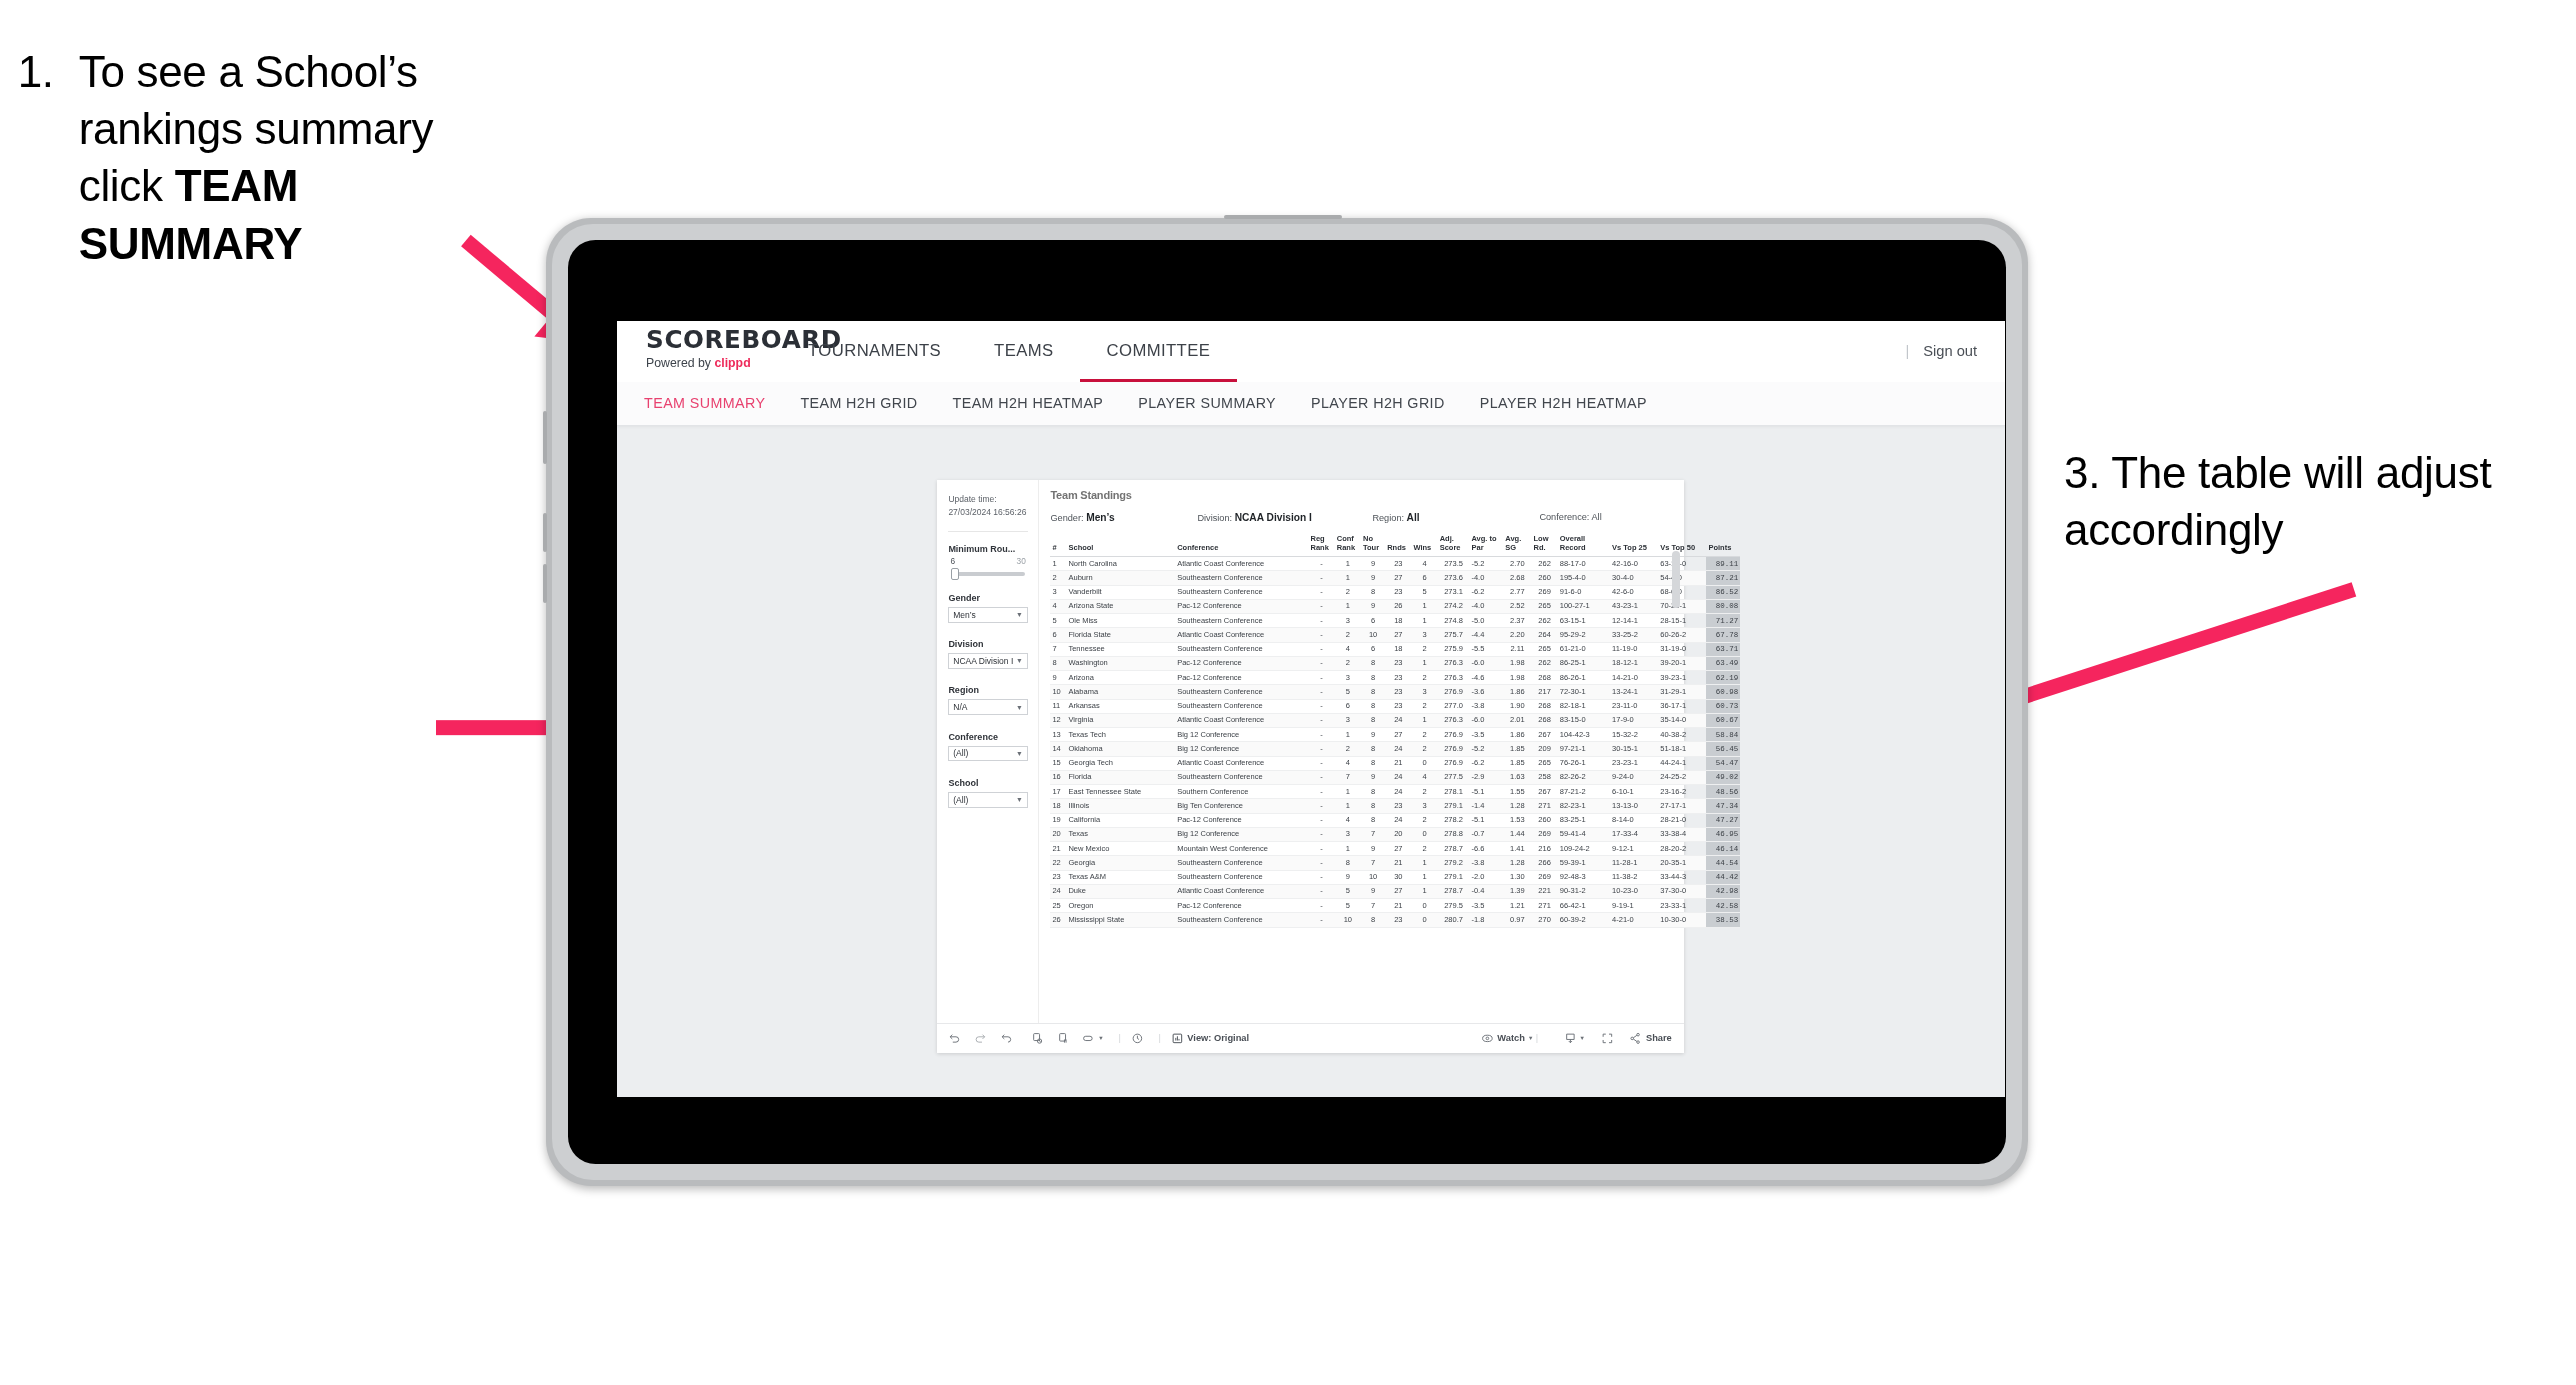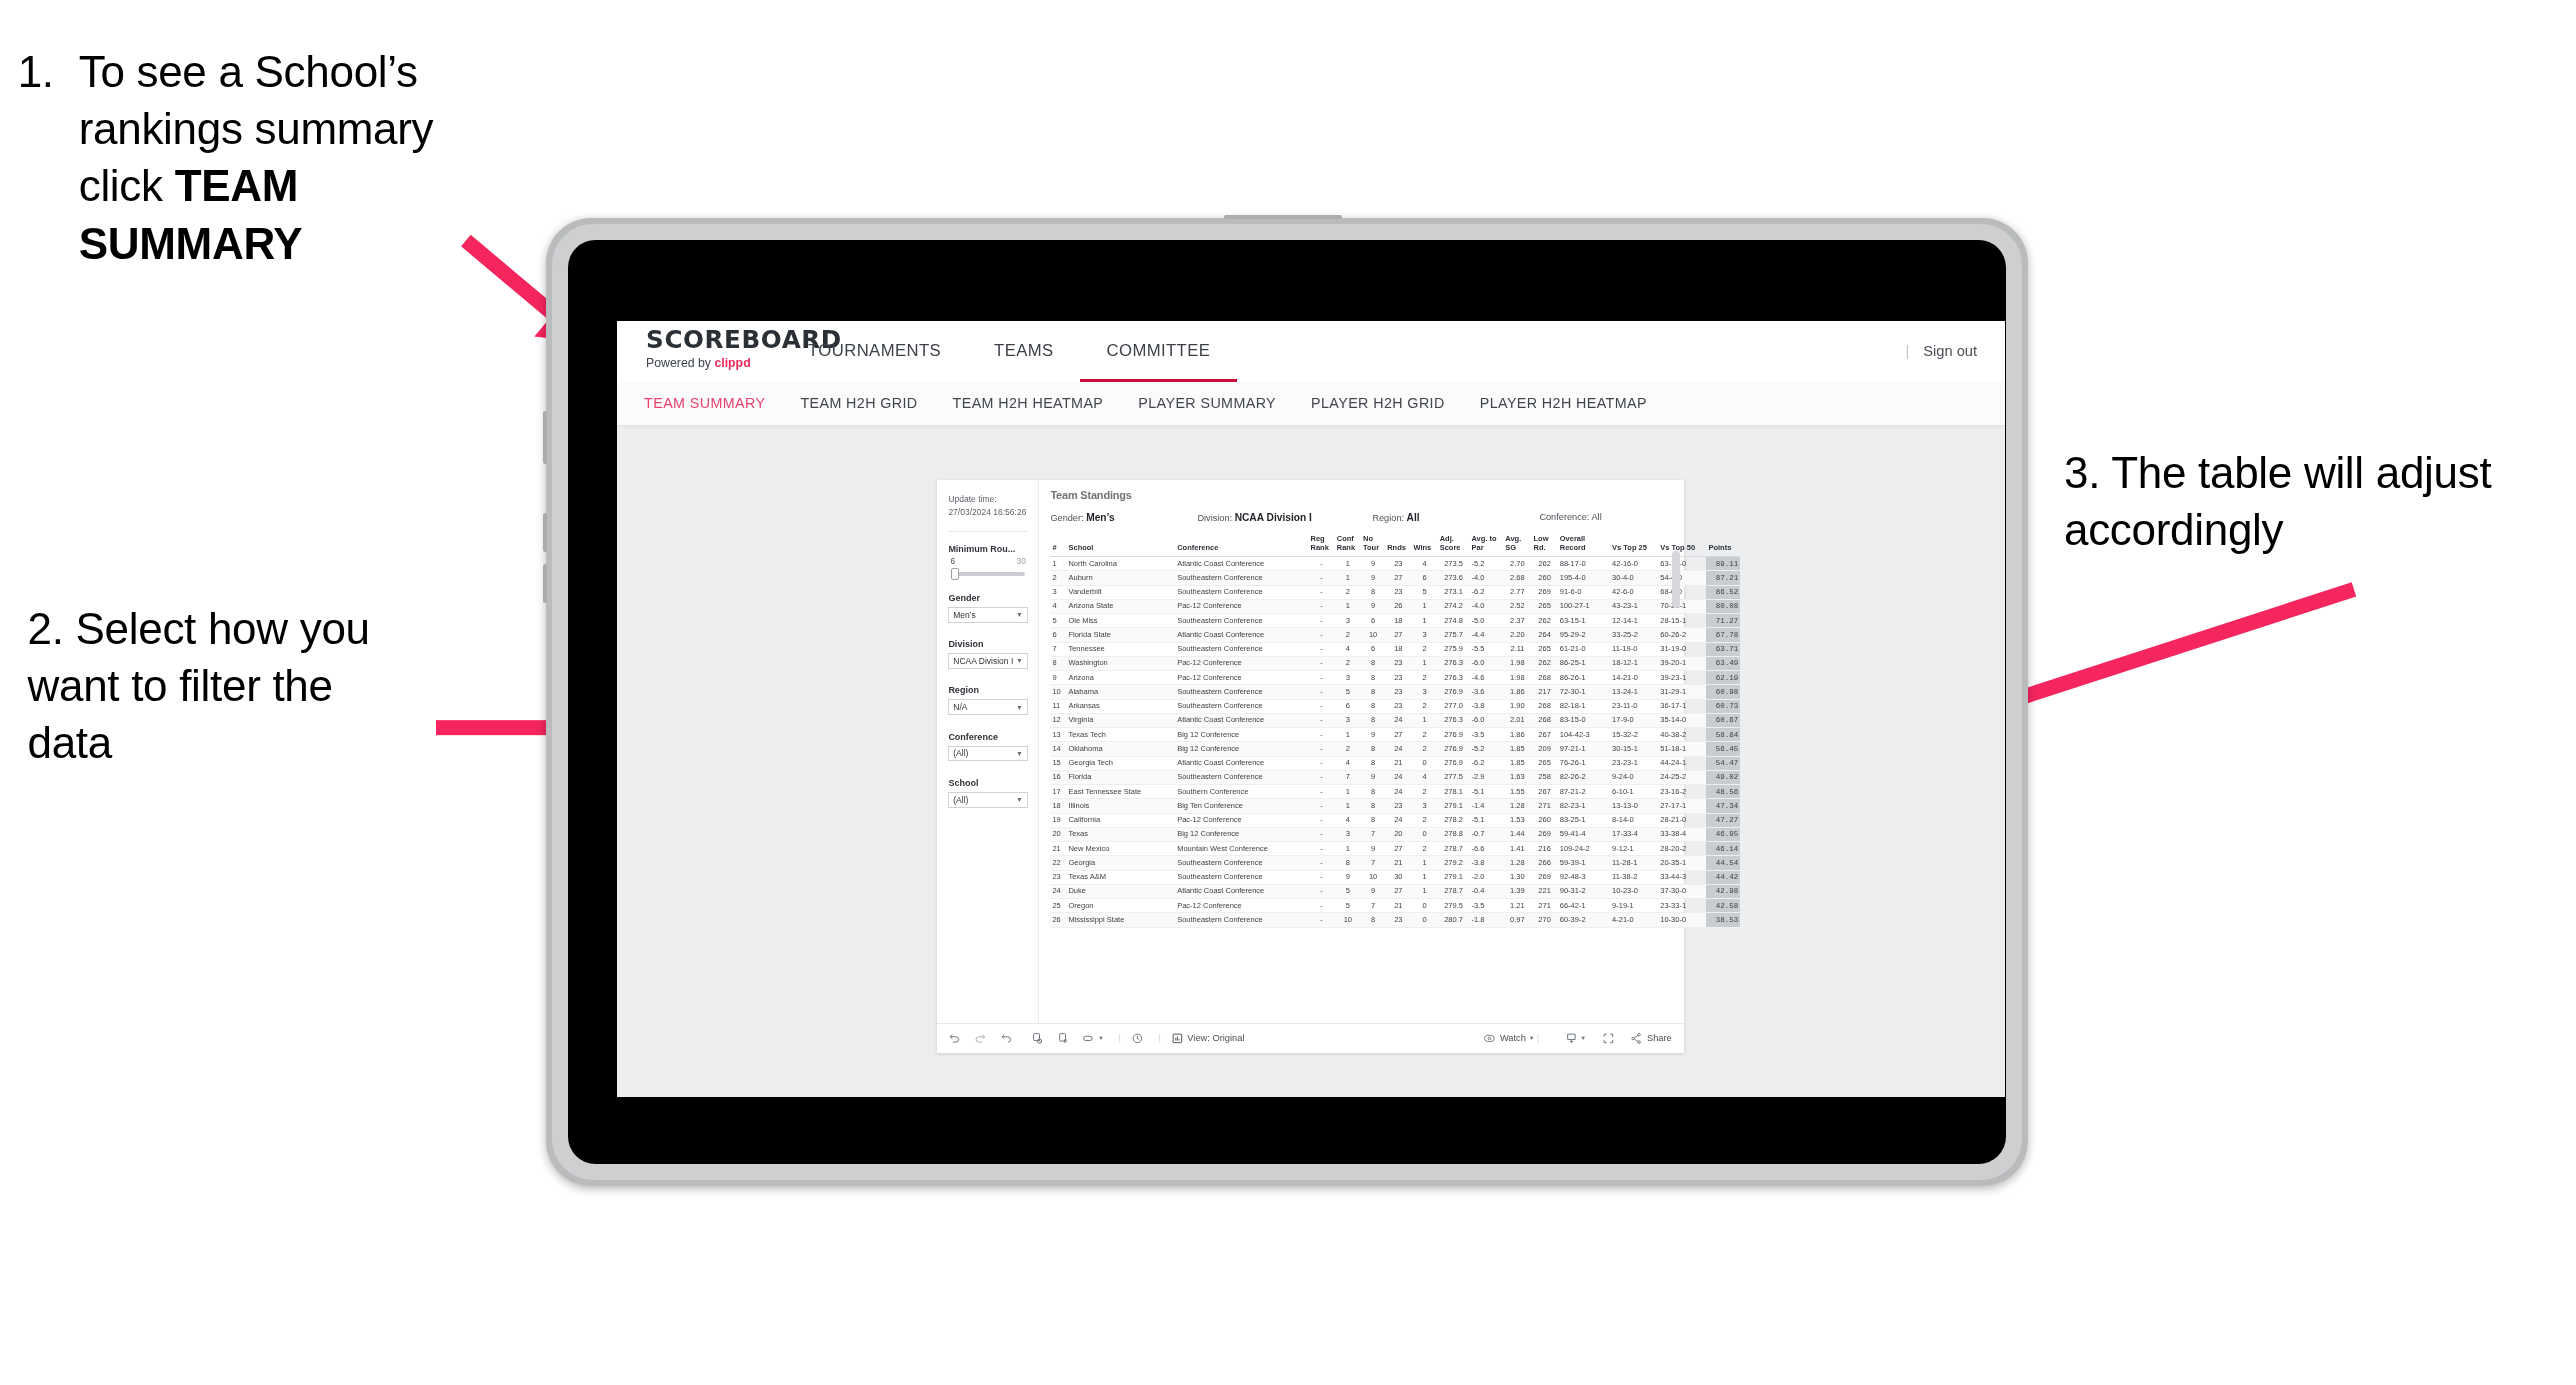--- a/index.html
+++ b/index.html
@@ -198,35 +198,34 @@
   #toolbar {
     height: 29.5px; border-top: 1px solid #e7e8ea;
     display: flex; align-items: center; padding: 0 11.8px;
     font-size: 9.3px; color: #4a4f56; background: #fff;
   }
   #toolbar .tool { margin-right: 12.8px; display: flex; align-items: center; cursor: pointer; }
   #toolbar .sep { color: #d3d6d9; margin: 0 9.8px 0 2px; }
   #toolbar .right { margin-left: auto; display: flex; align-items: center; }
   #toolbar .right .tool { margin-left: 15.7px; margin-right: 0; }
   .gicon { display: inline-block; vertical-align: middle; }
-  .tlabel { margin-left: 3.9px; }
+  .tlabel { margin-left: 3.9px; font-weight: bold; }
 </style>
 </head>
 <body>
 
 <div id="stage">
 
   <div class="annot" id="annot-1">
     <span class="listnum">1.</span>
     <span class="atext">
       <span>To see a School’s rankings summary click </span><span class="b">TEAM SUMMARY</span>
     </span>
   </div>
 
-  <div class="annot" id="annot-2">2. Select how you want to filter the data</div>
 
   <div class="annot" id="annot-3">3. The table will adjust accordingly</div>
 
   <div class="arrow" style="left:466px; top:211px; width:163px; height:59px; transform: rotate(40deg);">
     <div class="shaft" style="width:118px;"></div>
     <div class="head" style="left:114px;"></div>
   </div>
 
   <div class="arrow" style="left:436px; top:698px; width:413px; height:59px;">
     <div class="shaft" style="width:364px;"></div>

